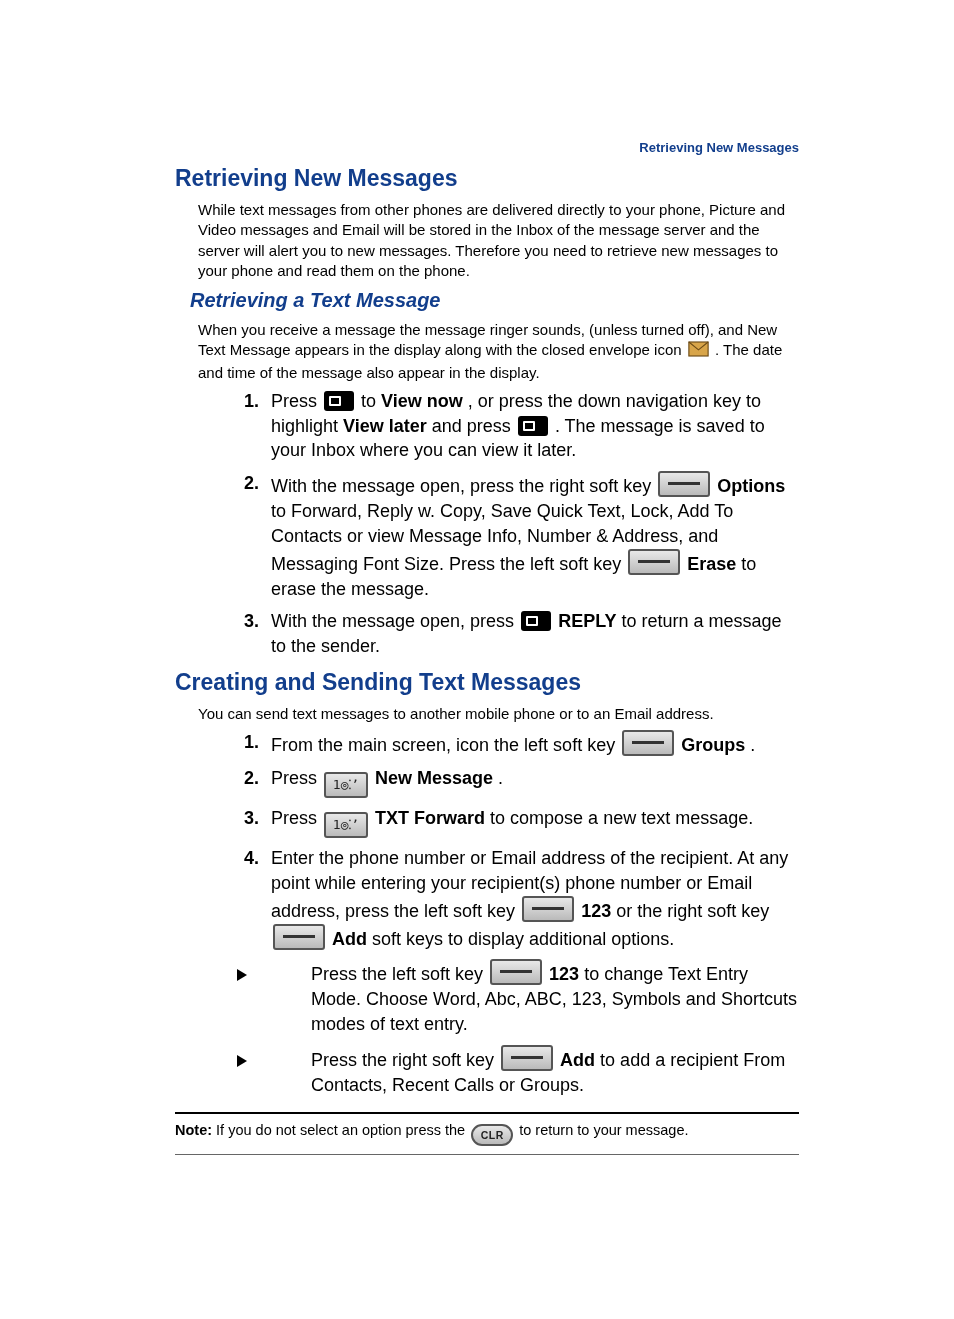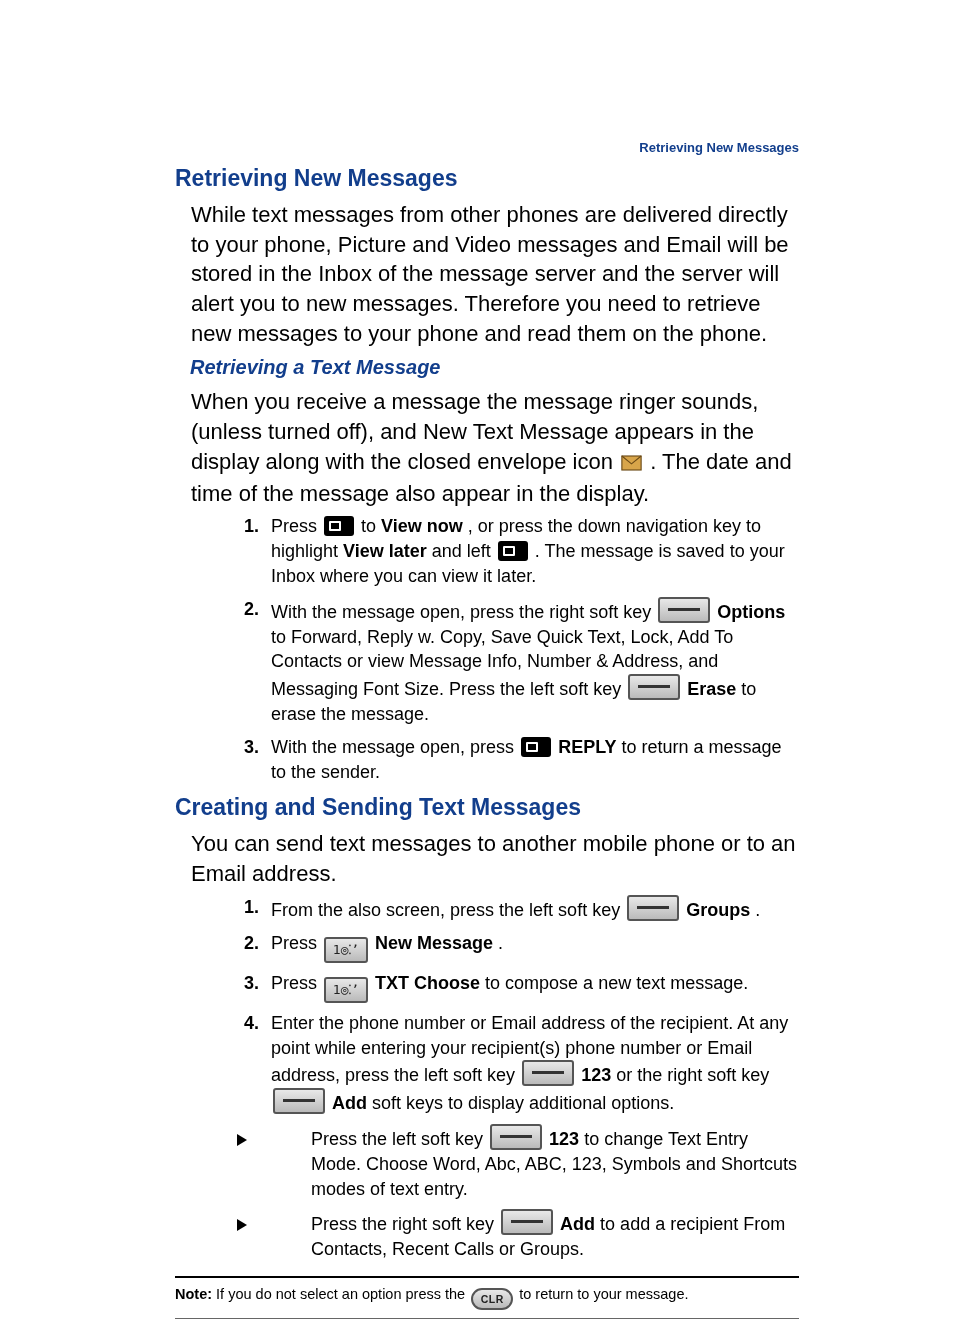--- a/index.html
+++ b/index.html
@@ -27,23 +27,23 @@
     margin: 10px 0 8px 0;
   }
   .h2 {
     color: #123e8c;
     font-weight: bold;
     font-style: italic;
     font-size: 20px;
     margin: 8px 0 8px 15px;
   }
   .para {
-    font-size: 22px;
+    font-size: 15px;
     line-height: 1.35;
-    margin: 0 0 6px 16px;
+    margin: 0 0 6px 23px;
   }
   .steps {
     margin-left: 62px;
     margin-top: 6px;
   }
   .step {
     font-size: 18px;
     line-height: 1.38;
     margin-bottom: 8px;
     display: flex;
@@ -173,21 +173,21 @@
   <div class="steps">
     <div class="step">
       <span class="step-num">1.</span>
       <span class="step-body">
         <span>Press </span>
         <span class="icon-ok"></span>
         <span> to </span>
         <span class="b">View now</span>
         <span>, or press the down navigation key to highlight </span>
         <span class="b">View later</span>
-        <span> and left </span>
+        <span> and press </span>
         <span class="icon-ok"></span>
         <span> . The message is saved to your Inbox where you can view it later.</span>
       </span>
     </div>
     <div class="step">
       <span class="step-num">2.</span>
       <span class="step-body">
         <span>With the message open, press the right soft key </span>
         <span class="icon-soft"></span>
         <span> </span>
@@ -211,21 +211,21 @@
     </div>
   </div>
 
   <div class="h1">Creating and Sending Text Messages</div>
   <p class="para">You can send text messages to another mobile phone or to an Email address.</p>
 
   <div class="steps">
     <div class="step">
       <span class="step-num">1.</span>
       <span class="step-body">
-        <span>From the also screen, press the left soft key </span>
+        <span>From the main screen, icon the left soft key </span>
         <span class="icon-soft"></span>
         <span> </span>
         <span class="b">Groups</span>
         <span>.</span>
       </span>
     </div>
     <div class="step">
       <span class="step-num">2.</span>
       <span class="step-body">
         <span>Press </span>
@@ -234,21 +234,21 @@
         <span class="b">New Message</span>
         <span>.</span>
       </span>
     </div>
     <div class="step">
       <span class="step-num">3.</span>
       <span class="step-body">
         <span>Press </span>
         <span class="icon-1key">1◎⁚ʼ</span>
         <span> </span>
-        <span class="b">TXT Choose</span>
+        <span class="b">TXT Forward</span>
         <span> to compose a new text message.</span>
       </span>
     </div>
     <div class="step">
       <span class="step-num">4.</span>
       <span class="step-body">
         <span>Enter the phone number or Email address of the recipient. At any point while entering your recipient(s) phone number or Email address, press the left soft key </span>
         <span class="icon-soft"></span>
         <span> </span>
         <span class="b">123</span>

